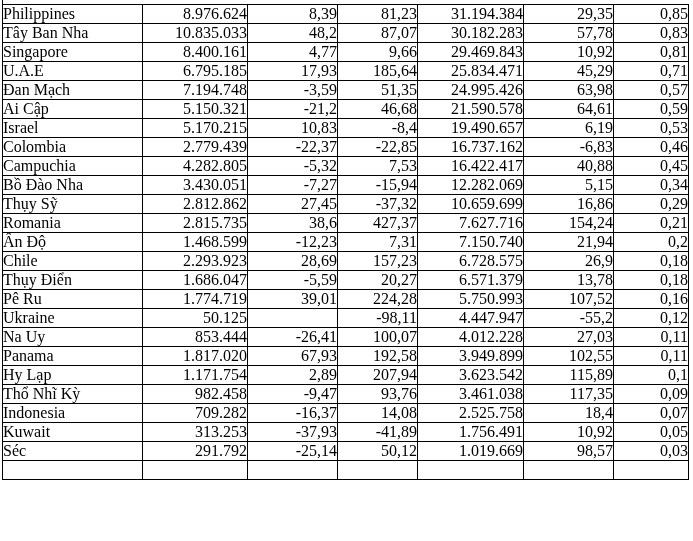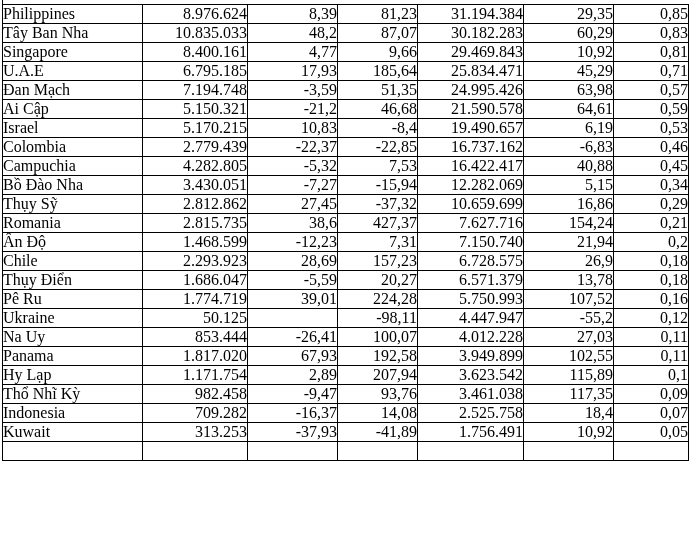--- a/index.html
+++ b/index.html
@@ -77,21 +77,21 @@
           <td class="num">31.194.384</td>
           <td class="num">29,35</td>
           <td class="num">0,85</td>
         </tr>
         <tr>
           <td class="country">Tây Ban Nha</td>
           <td class="num">10.835.033</td>
           <td class="num">48,2</td>
           <td class="num">87,07</td>
           <td class="num">30.182.283</td>
-          <td class="num">60,29</td>
+          <td class="num">57,78</td>
           <td class="num">0,83</td>
         </tr>
         <tr>
           <td class="country">Singapore</td>
           <td class="num">8.400.161</td>
           <td class="num">4,77</td>
           <td class="num">9,66</td>
           <td class="num">29.469.843</td>
           <td class="num">10,92</td>
           <td class="num">0,81</td>
@@ -270,20 +270,29 @@
         <tr>
           <td class="country">Kuwait</td>
           <td class="num">313.253</td>
           <td class="num">-37,93</td>
           <td class="num">-41,89</td>
           <td class="num">1.756.491</td>
           <td class="num">10,92</td>
           <td class="num">0,05</td>
         </tr>
         <tr>
+          <td class="country">Séc</td>
+          <td class="num">291.792</td>
+          <td class="num">-25,14</td>
+          <td class="num">50,12</td>
+          <td class="num">1.019.669</td>
+          <td class="num">98,57</td>
+          <td class="num">0,03</td>
+        </tr>
+        <tr>
           <td></td>
           <td></td>
           <td></td>
           <td></td>
           <td></td>
           <td></td>
           <td></td>
         </tr>
       </tbody>
   </table>

